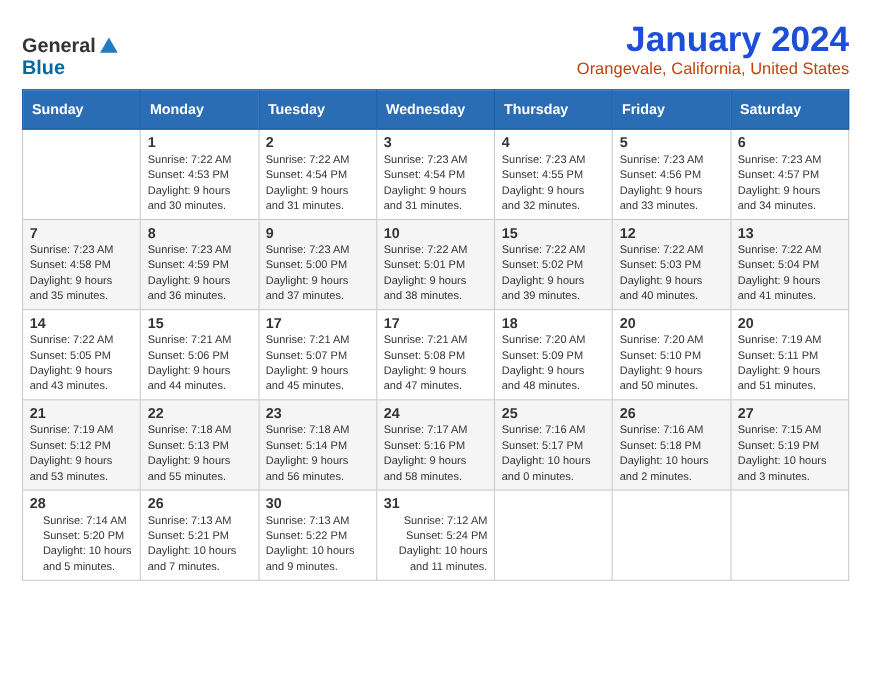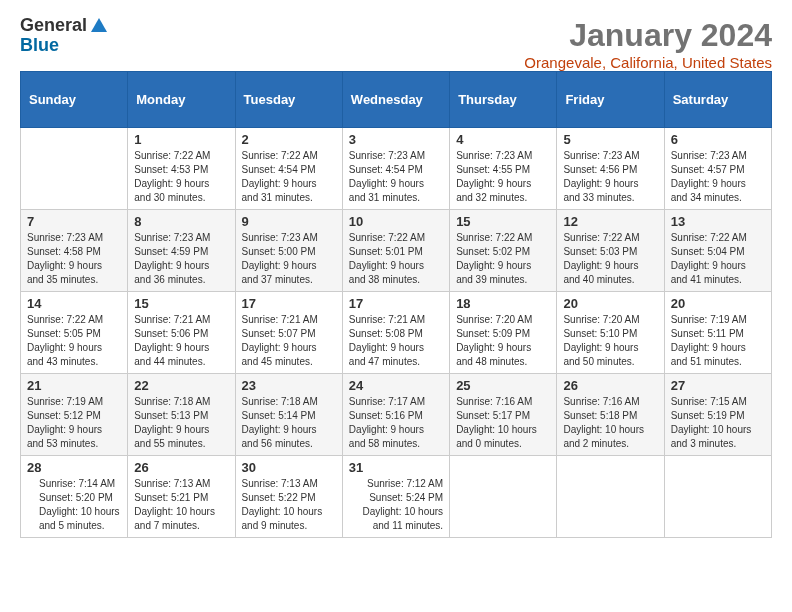--- a/index.html
+++ b/index.html
@@ -6,22 +6,22 @@
     body {
       font-family: Arial, sans-serif;
       background: #fff;
       width: 792px;
       min-height: 612px;
       padding: 16px 20px;
     }
     .header {
       display: flex;
       justify-content: space-between;
-      align-items: flex-start;
-      margin-bottom: 0;
+      align-items: flex-end;
+      margin-bottom: 10px;
     }
     .logo {
       display: flex;
       flex-direction: column;
       align-items: flex-start;
     }
     .logo-general {
       font-size: 18px;
       font-weight: bold;
       color: #333;
@@ -32,37 +32,37 @@
       font-weight: bold;
       color: #0369a1;
       line-height: 1.1;
     }
     .title-section {
       text-align: right;
     }
     .month-year {
       font-size: 32px;
       font-weight: bold;
-      color: #737373;
+      color: #1d4ed8;
       line-height: 1.2;
     }
     .location {
       font-size: 15px;
       color: #c2410c;
     }
     .calendar {
       width: 100%;
       border-collapse: collapse;
       border: 1px solid #ccc;
     }
     .calendar th {
       background: #2a6db5;
       color: #fff;
       text-align: left;
-      padding: 20px 8px;
+      padding: 10px 8px;
       font-size: 13px;
       font-weight: bold;
       border: 1px solid #1e5fa3;
     }
     .calendar td {
       border: 1px solid #ccc;
       vertical-align: top;
       padding: 4px 6px;
       width: calc(100% / 7);
       min-height: 80px;

